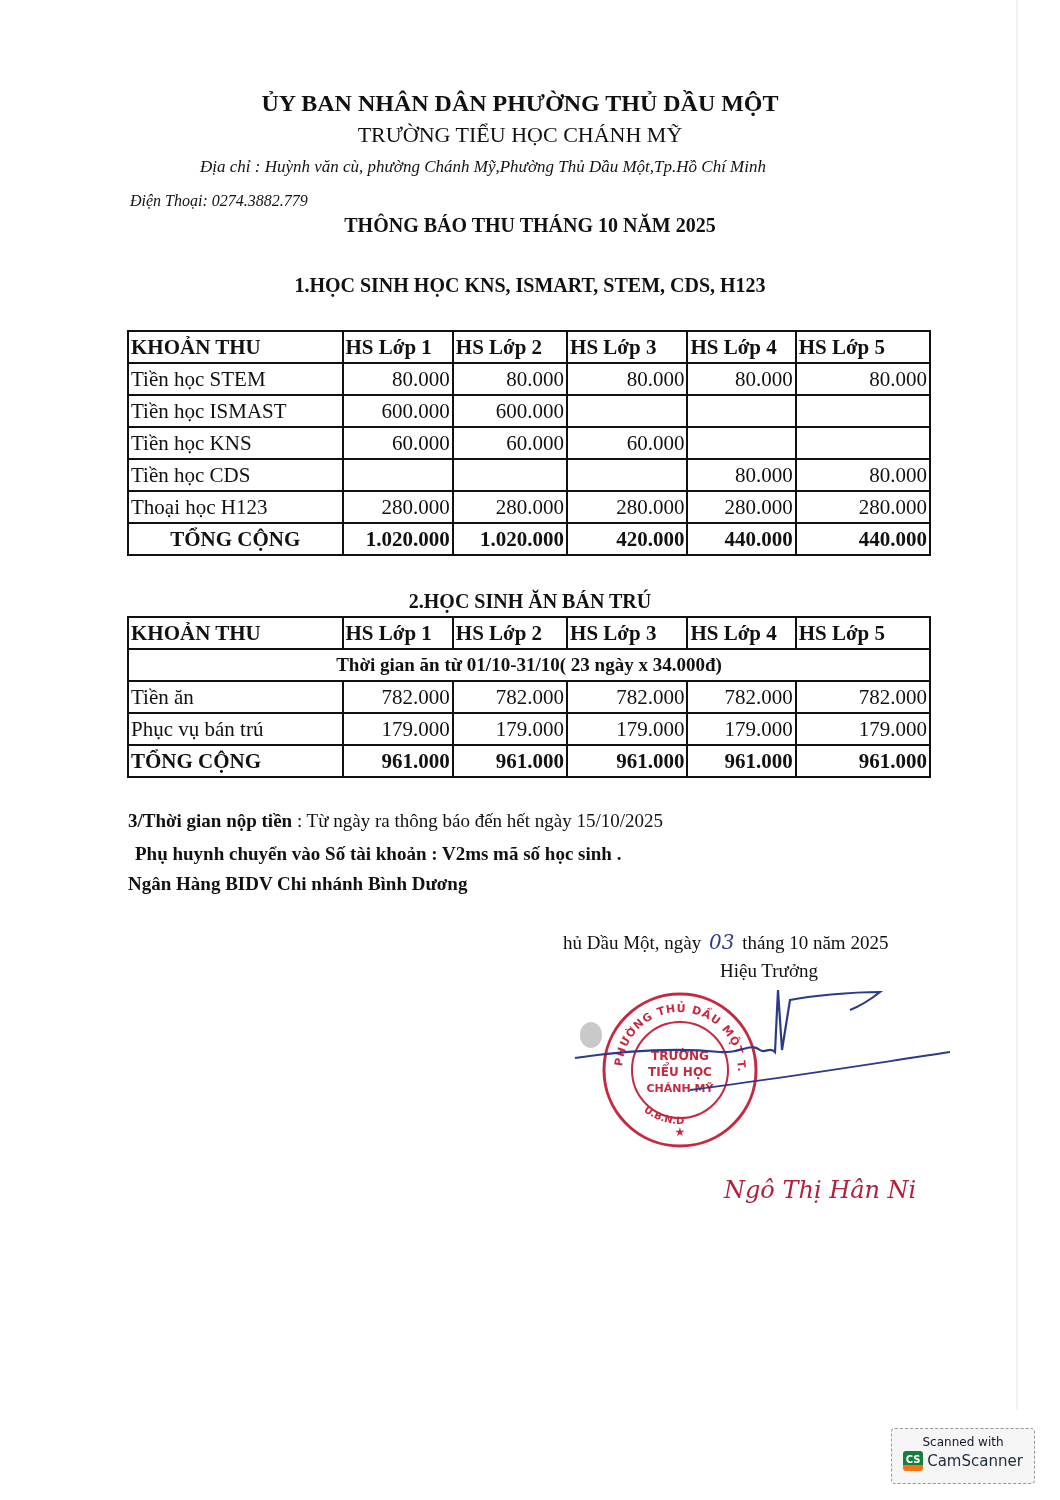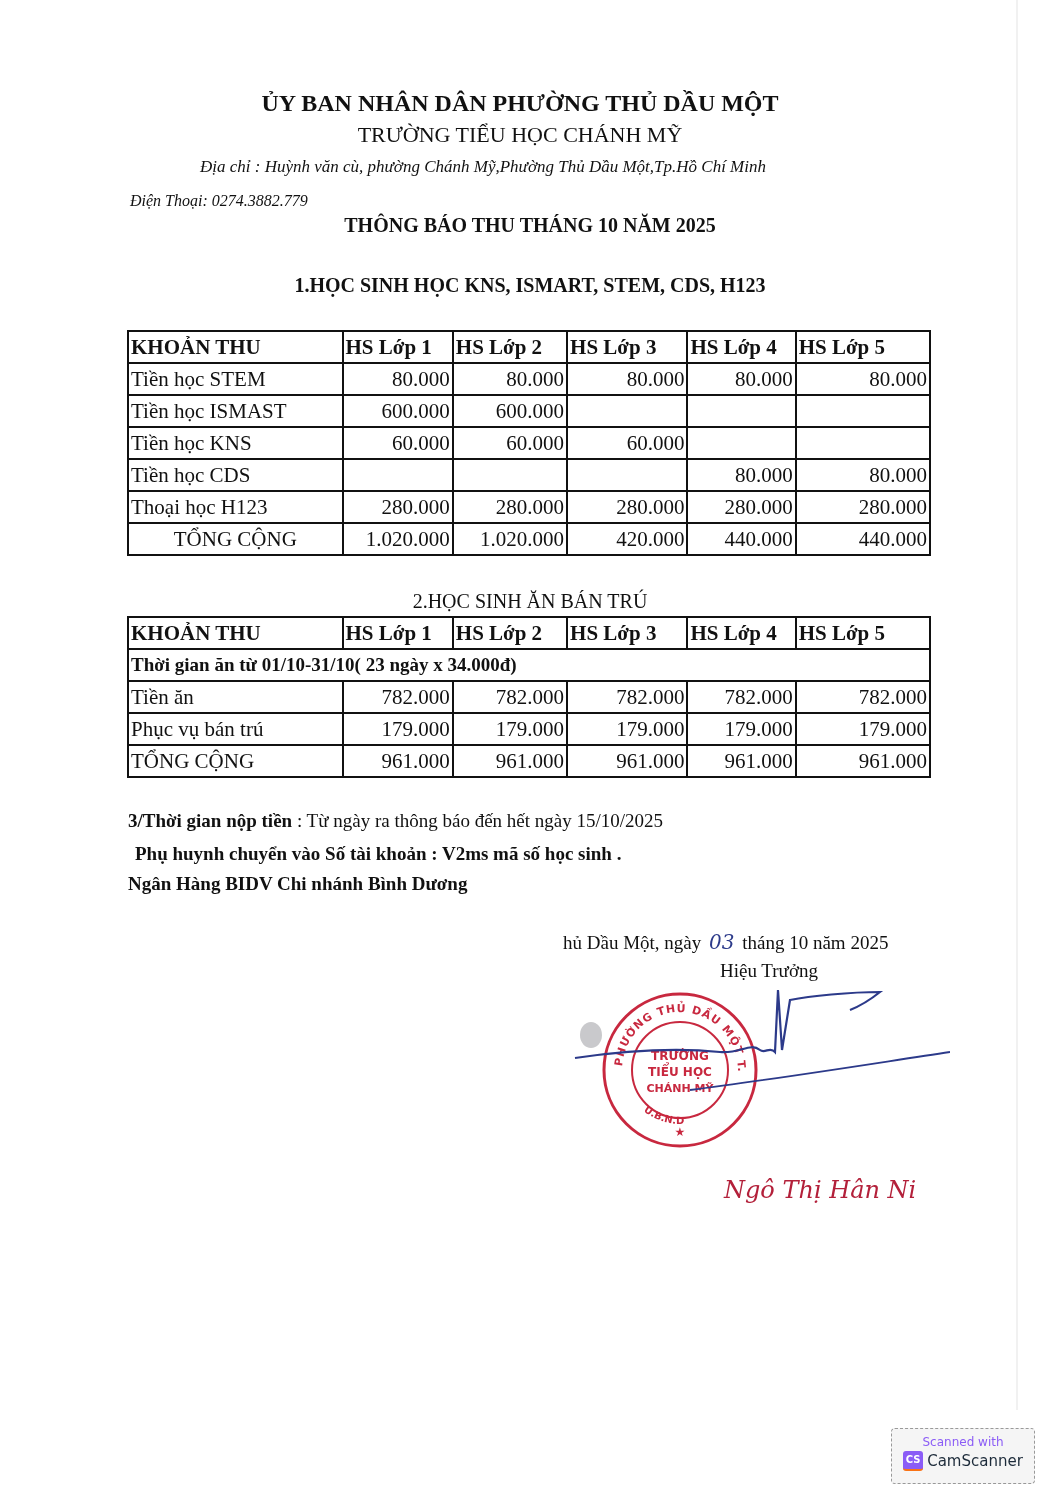--- a/index.html
+++ b/index.html
@@ -9,32 +9,32 @@
       overflow: hidden;
     }
     .page-edge { position: absolute; right: 42px; top: 0; width: 2px; height: 1410px; background: #f1f1f1; }
     .header { position: absolute; left: 0; width: 1060px; text-align: center; }
     .h1 { top: 90px; font-size: 24px; font-weight: bold; left: -10px; }
     .h2 { top: 122px; font-size: 22px; left: -10px; }
     .addr { position: absolute; top: 157px; left: 200px; font-size: 17px; font-style: italic; }
     .phone { position: absolute; top: 192px; left: 130px; font-size: 16px; font-style: italic; }
     .title { top: 214px; font-size: 20px; font-weight: bold; }
     .sec1 { top: 274px; font-size: 20px; font-weight: bold; left: 0; }
-    .sec2 { top: 590px; font-size: 20px; font-weight: normal; left: 0; }
+    .sec2 { top: 590px; font-size: 20px; font-weight: bold; left: 0; }
 
     table.fees {
       position: absolute; left: 127px; width: 804px; border-collapse: collapse;
       font-size: 21px; table-layout: fixed; padding-left: 36px;
     }
     table.fees td { border: 2px solid #111; padding: 0 2px; height: 30px; line-height: 28px; }
     table.fees td.num { text-align: right; }
     table.fees tr.head td { font-weight: bold; }
-    table.fees tr.total td { font-weight: normal; border-radius: 15px; }
+    table.fees tr.total td { font-weight: bold; border-radius: 15px; }
     table.fees tr.total td.lbl1 { text-align: center; }
-    table.fees tr.span td { font-weight: bold; font-size: 19px; border-radius: 15px; }
+    table.fees tr.span td { text-align: center; font-weight: bold; font-size: 19px; border-radius: 15px; }
     #t1 { top: 330px; }
     #t2 { top: 616px; }
     col.c0 { width: 214px; } col.c1 { width: 110px; } col.c2 { width: 114px; }
     col.c3 { width: 120px; } col.c4 { width: 108px; } col.c5 { width: 134px; }
 
     .pay { position: absolute; left: 128px; font-size: 19px; }
     .pay b { font-weight: bold; }
     .p1 { top: 810px; } .p2 { top: 843px; left: 135px; } .p3 { top: 873px; }
 
     .dateline { position: absolute; top: 930px; left: 563px; font-size: 19px; }
@@ -43,23 +43,23 @@
     .stamp { position: absolute; left: 600px; top: 990px; width: 160px; height: 160px; }
     .sig { position: absolute; left: 570px; top: 980px; width: 380px; height: 130px; }
     .name { position: absolute; top: 1176px; left: 724px; font-size: 24px; font-style: italic; color: #b3203a; font-family: "DejaVu Serif", serif; }
     .smudge { position: absolute; left: 580px; top: 1022px; width: 22px; height: 26px; border-radius: 50%; background: #c9c9cc; }
 
     .cs-badge {
       position: absolute; left: 891px; top: 1428px; width: 142px; height: 54px;
       border: 1px dashed #999; border-radius: 4px; background: #f5f5f5;
       font-family: "DejaVu Sans", sans-serif; text-align: center;
     }
-    .cs-top { font-size: 12px; color: #8b5cf6; margin-top: 6px; }
+    .cs-top { font-size: 12px; color: #0f172a; margin-top: 6px; }
     .cs-bottom { display: flex; align-items: center; justify-content: center; margin-top: 2px; }
-    .cs-logo { width: 20px; height: 20px; border-radius: 3px; background: #8b5cf6; color: #fff; font-size: 10px; font-weight: bold; line-height: 18px; border-bottom: 2px solid #f97316; box-sizing: border-box; margin-right: 4px; }
+    .cs-logo { width: 20px; height: 20px; border-radius: 3px; background: #15803d; color: #fff; font-size: 10px; font-weight: bold; line-height: 18px; border-bottom: 6px solid #f97316; box-sizing: border-box; margin-right: 4px; }
     .cs-name { font-size: 15px; color: #1d2b3a; }
   </style>
 </head>
 <body>
 
 <div class="page-edge"></div>
 
 <div class="header h1">ỦY BAN NHÂN DÂN PHƯỜNG THỦ DẦU MỘT</div>
 <div class="header h2">TRƯỜNG TIỂU HỌC CHÁNH MỸ</div>
 <div class="addr">Địa chỉ : Huỳnh văn cù, phường Chánh Mỹ,Phường Thủ Dầu Một,Tp.Hồ Chí Minh</div>

